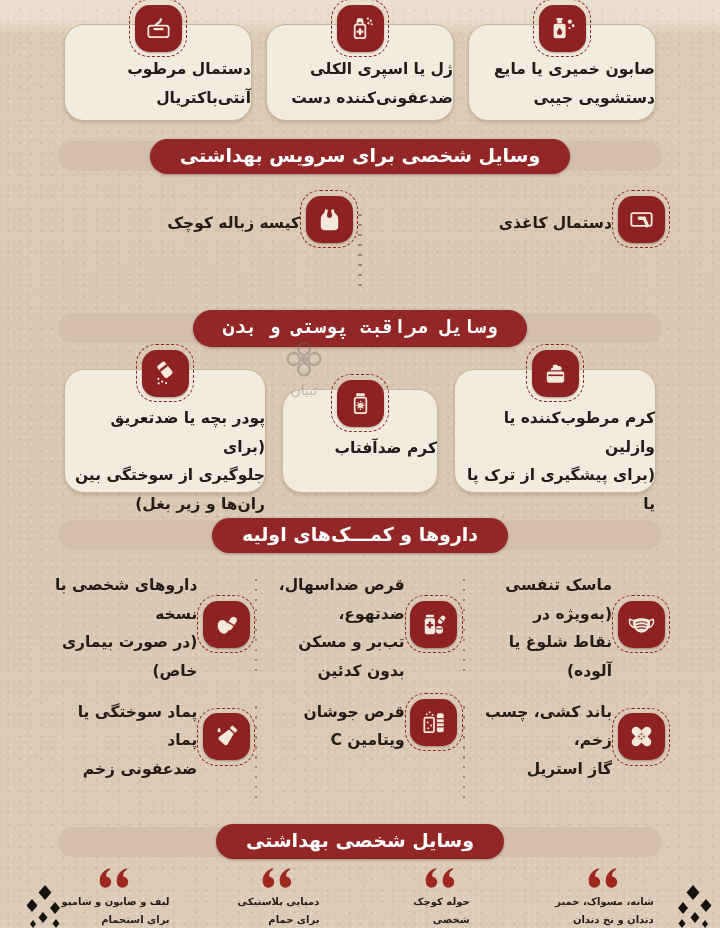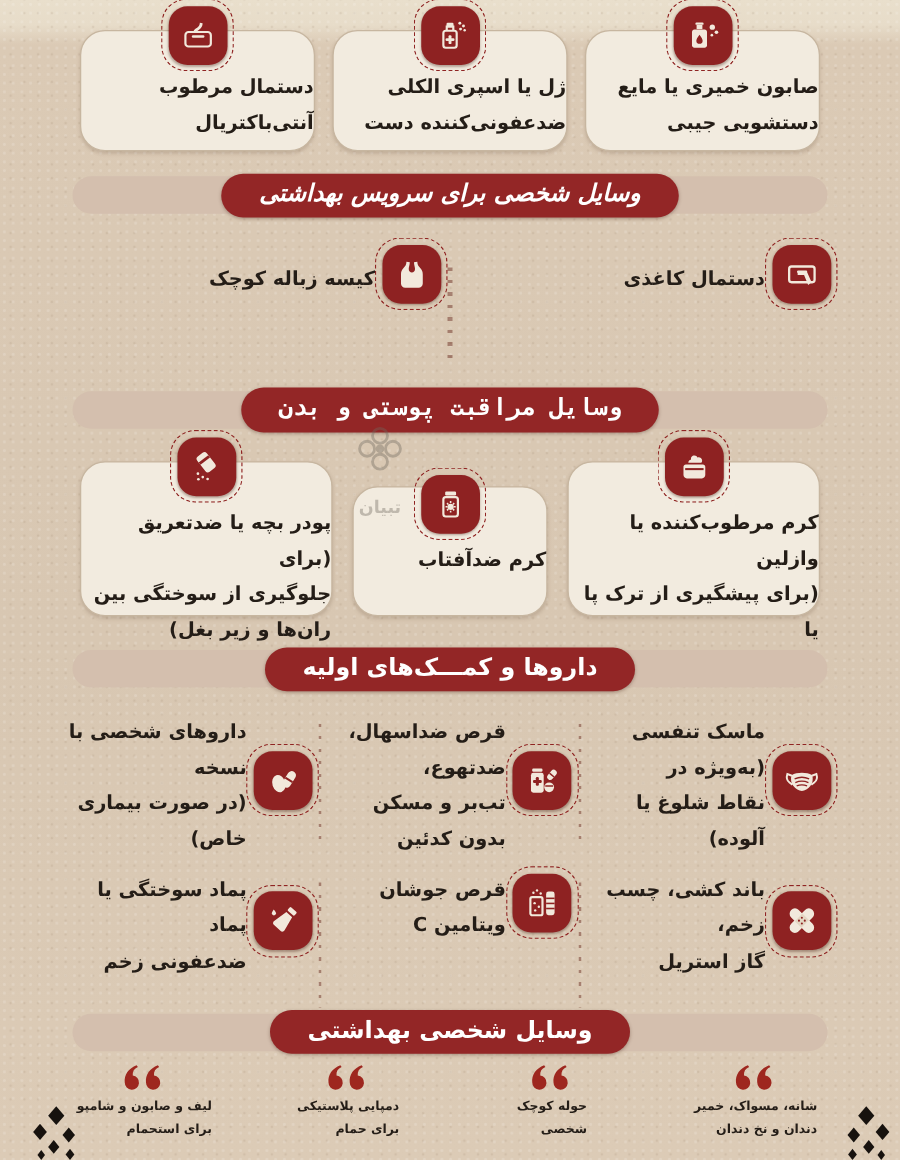--- a/index.html
+++ b/index.html
@@ -28,22 +28,22 @@
   .card{ position:relative; flex:1; background:#f2ebdf; border:1px solid #c7b6a0;
          border-radius:20px; box-shadow:0 2px 3px rgba(90,60,40,.18); padding-top:30px; }
   .card .badge{ position:absolute; top:-26px; left:50%; transform:translateX(-50%); }
   .lbl{ font-weight:700; font-size:15.5px; line-height:1.85; white-space:pre-line; }
   .cards-row.skincare{ margin-top:21px; height:124px; align-items:flex-end; gap:16px; }
   .card.tall{ flex:none; width:202px; height:124px; padding-top:34px; }
   .card.small{ flex:none; width:156px; height:104px; padding-top:44px; }
   .card.small .badge{ top:-16px; }
   
   .banner-row{ position:relative; height:40px; display:flex; align-items:center; justify-content:center; }
-  .banner-row.b1{ margin-top:15px;font-style:italic; } .banner-row.b2{ margin-top:18px;font-family:Liberation Mono, monospace; }
-  .banner-row.b3{ margin-top:22px; } .banner-row.b4{ margin-top:0px; }
+  .banner-row.b1{ margin-top:15px; } .banner-row.b2{ margin-top:18px;font-family:Liberation Mono, monospace; }
+  .banner-row.b3{ margin-top:22px; } .banner-row.b4{ margin-top:16px; }
   .banner-strip{ position:absolute; left:58px; right:58px; top:5px; bottom:5px;
                  background:#d4bfae; border-radius:16px; }
   .banner-pill{ position:relative; background:#932626; color:#fff; border-radius:20px;
                 padding:5px 30px 8px; font-size:19px; font-weight:700;
                 box-shadow:0 1px 3px rgba(60,20,10,.35); letter-spacing:.2px; }
   
   .icons-row{ display:flex; padding:0 50px; margin-top:14px; align-items:flex-start; }
   .icon-item{ flex:1; display:flex; flex-direction:row; align-items:center; }
   .icon-item .lbl{ margin-top:8px; }
   .vsep{ width:2px; height:76px; margin-top:24px; flex:none;
@@ -52,21 +52,21 @@
   .icons-row.fa1 .vsep, .icons-row.fa2 .vsep{ height:100px; margin-top:16px; }
   
   .quotes-row{ display:flex; padding:0 34px; margin-top:4px; }
   .quote-item{ flex:1; display:flex; flex-direction:column; align-items:center; }
   .quote-item svg.quote{ width:42px; height:24px; display:block; }
   .quote-item .lbl{ margin-top:3px; font-size:10px; }
   
   .watermark{ position:absolute; top:336px; left:266px; width:76px; opacity:.38;
               display:flex; flex-direction:column; align-items:center; pointer-events:none; }
   .watermark svg{ width:46px; height:46px; }
-  .wm-text{ font-size:14px; font-weight:700; color:#6f685e; margin-top:16px; }
+  .wm-text{ font-size:14px; font-weight:400; color:#6f685e; margin-top:0; }
   .corner{ position:absolute; bottom:-3px; width:46px; height:48px; }
   .corner.left{ left:22px; } .corner.right{ right:4px; }
 </style>
 </head>
 <body>
 
 <div class="page">
 
   <section class="cards-row">
     <div class="card">

